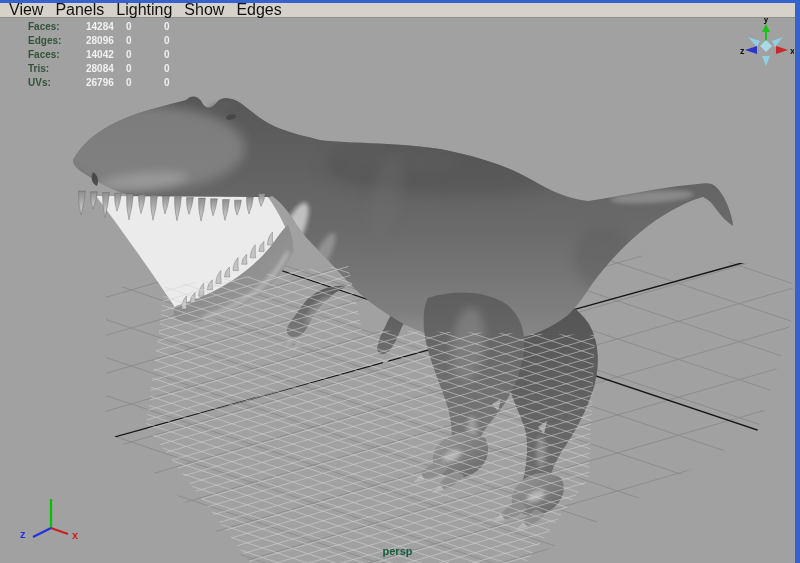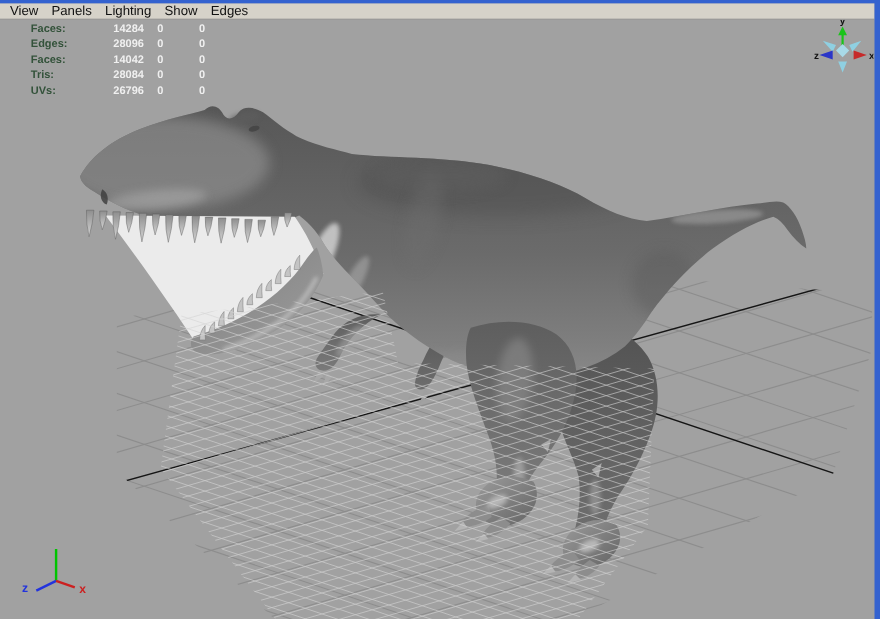--- a/index.html
+++ b/index.html
@@ -2,26 +2,26 @@
 <html style="--active-border: #3462cf; --hud-label: #33523a; --hud-value: #f0f0f0; --persp-color: #145c3e; --vp-bg: #a1a1a1;"><head>
 <meta charset="utf-8">
 <style>
   html,body{margin:0;padding:0;background:#888;}
   .screen{position:relative;width:800px;height:563px;overflow:hidden;
     background:var(--vp-bg,#a1a1a1);font-family:"Liberation Sans",sans-serif;}
   .border-top{position:absolute;top:0;left:0;right:0;height:3px;background:var(--active-border,#3462cf);z-index:30;}
   .border-right{position:absolute;top:0;right:0;bottom:0;width:5px;background:var(--active-border,#3462cf);z-index:30;}
   .menubar{position:absolute;top:3px;left:0;right:5px;height:14px;background:#d6d2c9;
     border-bottom:1px solid #8f8f8f;display:flex;align-items:center;padding-left:5px;z-index:20;}
-  .menu-item{font-size:12px;color:#111;padding:0 8px 0 4px;cursor:default;white-space:nowrap;}
+  .menu-item{font-size:16px;color:#111;padding:0 8px 0 4px;cursor:default;white-space:nowrap;}
   .hud{position:absolute;top:19px;left:28px;z-index:15;font-weight:bold;font-size:10px;}
   .hud-row{display:flex;height:14px;align-items:center;}
   .hud-label{width:58px;color:var(--hud-label,#33523a);}
   .hud-val{color:var(--hud-value,#f0f0f0);}
-  .hud-v0{width:40px;margin-left:17px;} .hud-v1{width:38px;} .hud-v2{width:30px;}
+  .hud-v0{width:40px;} .hud-v1{width:38px;} .hud-v2{width:30px;}
   .scene{position:absolute;top:0;left:0;width:800px;height:563px;z-index:5;}
   .persp-label{position:absolute;left:0;right:5px;bottom:6px;text-align:center;
     font-size:11px;font-weight:bold;color:var(--persp-color,#145c3e);z-index:15;}
   .compass{position:absolute;left:736px;top:12px;width:58px;height:58px;z-index:15;}
   .origin-gizmo{position:absolute;left:12px;top:486px;width:80px;height:70px;z-index:15;}
   svg text{font-family:"Liberation Sans",sans-serif;}
 </style>
 </head>
 <body>
 
@@ -425,13 +425,14 @@
   </svg>
 
   <svg class="origin-gizmo" viewBox="0 0 80 70">
     <line x1="39" y1="42" x2="39" y2="13" stroke-width="2.2" stroke="#00c400"></line>
     <line x1="39" y1="42" x2="21" y2="51" stroke-width="2.2" stroke="#2233dd"></line>
     <line x1="39" y1="42" x2="56" y2="48" stroke-width="2.2" stroke="#cc2020"></line>
     <text x="8" y="52" font-size="11" font-weight="bold" fill="#2233dd">z</text>
     <text x="60" y="53" font-size="11" font-weight="bold" fill="#cc2020">x</text>
   </svg>
 
+  <div class="persp-label">persp</div>
 </div>
 
 </body></html>

